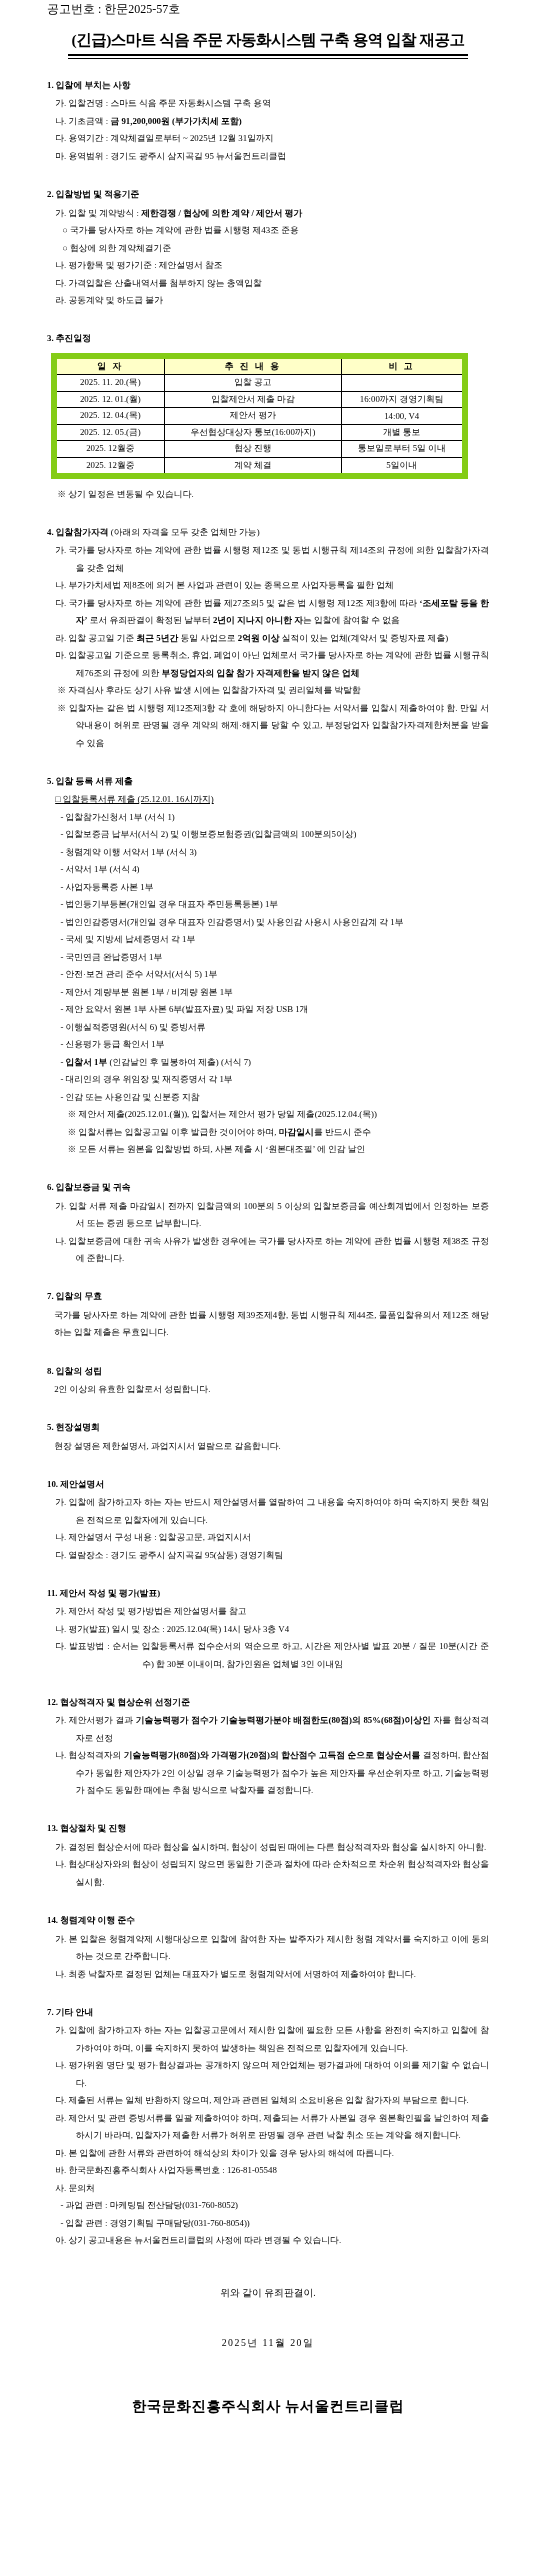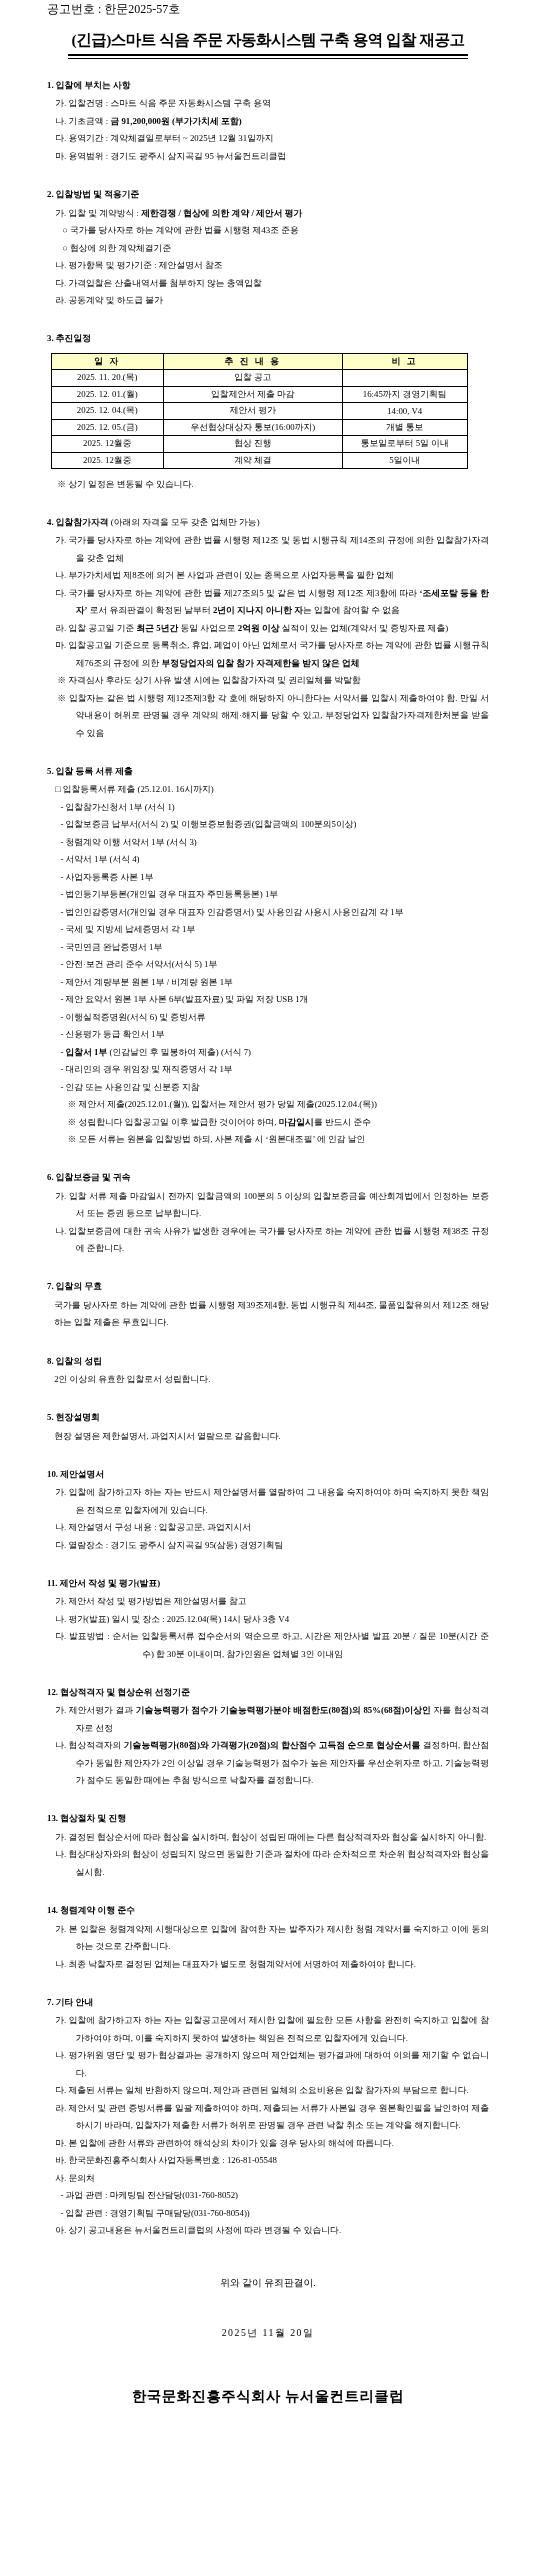--- a/index.html
+++ b/index.html
@@ -19,26 +19,26 @@
   }
   #doc-body{margin-top:15px;}
   #doc-body p{margin:0;font-size:8.8px;line-height:17.5px;text-align:justify;}
   p.sec-h{font-size:9.8px;font-weight:bold;margin:20.6px 0 1px 0 !important;text-align:left !important;}
   p.sec-h .n{font-weight:normal;}
   .b{font-weight:bold;}
   p.lv1 {margin-left:8.2px !important;padding-left:20.6px;text-indent:-20.6px;}
   p.lv1d{margin-left:8.2px !important;padding-left:87px;text-indent:-87px;}
   p.circ{margin-left:15.5px !important;padding-left:17.5px;text-indent:-17.5px;}
   p.dash{margin-left:13.4px !important;padding-left:9.3px;text-indent:-9.3px;}
-  p.sq  {margin-left:8.2px !important;padding-left:11.3px;text-indent:-11.3px;}
+  p.sq  {margin-left:8.2px !important;padding-left:11.3px;text-indent:-11.3px;text-decoration:underline;}
   p.note{margin-left:10.3px !important;padding-left:18.5px;text-indent:-18.5px;}
   p.note2{margin-left:20.6px !important;padding-left:18.5px;text-indent:-18.5px;}
   p.plain{margin-left:7.2px !important;}
   table.sched{
-    border-collapse:collapse;border:1px solid #84cc16;width:417px;margin:5.2px 0 6.2px 3.6px;
+    border-collapse:collapse;border:6px solid #84cc16;width:417px;margin:5.2px 0 6.2px 3.6px;
     table-layout:fixed;
   }
   table.sched th,table.sched td{
     border:0.5px solid #000;text-align:center;font-size:8.8px;padding:0 2.1px;
     overflow:hidden;white-space:nowrap;
   }
   table.sched th{
     background:#ffffc8;font-weight:bold;height:15.5px;letter-spacing:2.1px;
     border-bottom:1px solid #000;
   }
@@ -85,21 +85,21 @@
         </thead>
         <tbody>
           <tr>
             <td>2025. 11. 20.(목)</td>
             <td>입찰 공고</td>
             <td></td>
           </tr>
           <tr>
             <td>2025. 12. 01.(월)</td>
             <td>입찰제안서 제출 마감</td>
-            <td>16:45까지 경영기획팀</td>
+            <td>16:00까지 경영기획팀</td>
           </tr>
           <tr>
             <td>2025. 12. 04.(목)</td>
             <td>제안서 평가</td>
             <td>14:00, V4</td>
           </tr>
           <tr>
             <td>2025. 12. 05.(금)</td>
             <td>우선협상대상자 통보(16:00까지)</td>
             <td>개별 통보</td>
@@ -138,21 +138,21 @@
       <p class="dash"><span>- 국민연금 완납증명서 1부</span></p>
       <p class="dash"><span>- 안전·보건 관리 준수 서약서(서식 5) 1부</span></p>
       <p class="dash"><span>- 제안서 계량부분 원본 1부 / 비계량 원본 1부</span></p>
       <p class="dash"><span>- 제안 요약서 원본 1부 사본 6부(발표자료) 및 파일 저장 USB 1개</span></p>
       <p class="dash"><span>- 이행실적증명원(서식 6) 및 증빙서류</span></p>
       <p class="dash"><span>- 신용평가 등급 확인서 1부</span></p>
       <p class="dash"><span>- </span><span class="b">입찰서 1부</span><span> (인감날인 후 밀봉하여 제출) (서식 7)</span></p>
       <p class="dash"><span>- 대리인의 경우 위임장 및 재직증명서 각 1부</span></p>
       <p class="dash"><span>- 인감 또는 사용인감 및 신분증 지참</span></p>
       <p class="note2"><span>※ 제안서 제출(2025.12.01.(월)), 입찰서는 제안서 평가 당일 제출(2025.12.04.(목))</span></p>
-      <p class="note2"><span>※ 성립합니다 입찰공고일 이후 발급한 것이어야 하며, </span><span class="b">마감일시</span><span>를 반드시 준수</span></p>
+      <p class="note2"><span>※ 입찰서류는 입찰공고일 이후 발급한 것이어야 하며, </span><span class="b">마감일시</span><span>를 반드시 준수</span></p>
       <p class="note2"><span>※ 모든 서류는 원본을 입찰방법 하되, 사본 제출 시 ‘원본대조필’ 에 인감 날인</span></p>
       <p class="sec-h"><span>6. 입찰보증금 및 귀속</span></p>
       <p class="lv1"><span>가. 입찰 서류 제출 마감일시 전까지 입찰금액의 100분의 5 이상의 입찰보증금을 예산회계법에서 인정하는 보증서 또는 증권 등으로 납부합니다.</span></p>
       <p class="lv1"><span>나. 입찰보증금에 대한 귀속 사유가 발생한 경우에는 국가를 당사자로 하는 계약에 관한 법률 시행령 제38조 규정에 준합니다.</span></p>
       <p class="sec-h"><span>7. 입찰의 무효</span></p>
       <p class="plain"><span>국가를 당사자로 하는 계약에 관한 법률 시행령 제39조제4항, 동법 시행규칙 제44조, 물품입찰유의서 제12조 해당하는 입찰 제출은 무효입니다.</span></p>
       <p class="sec-h"><span>8. 입찰의 성립</span></p>
       <p class="plain"><span>2인 이상의 유효한 입찰로서 성립합니다.</span></p>
       <p class="sec-h"><span>5. 현장설명회</span></p>
       <p class="plain"><span>현장 설명은 제한설명서, 과업지시서 열람으로 갈음합니다.</span></p>

